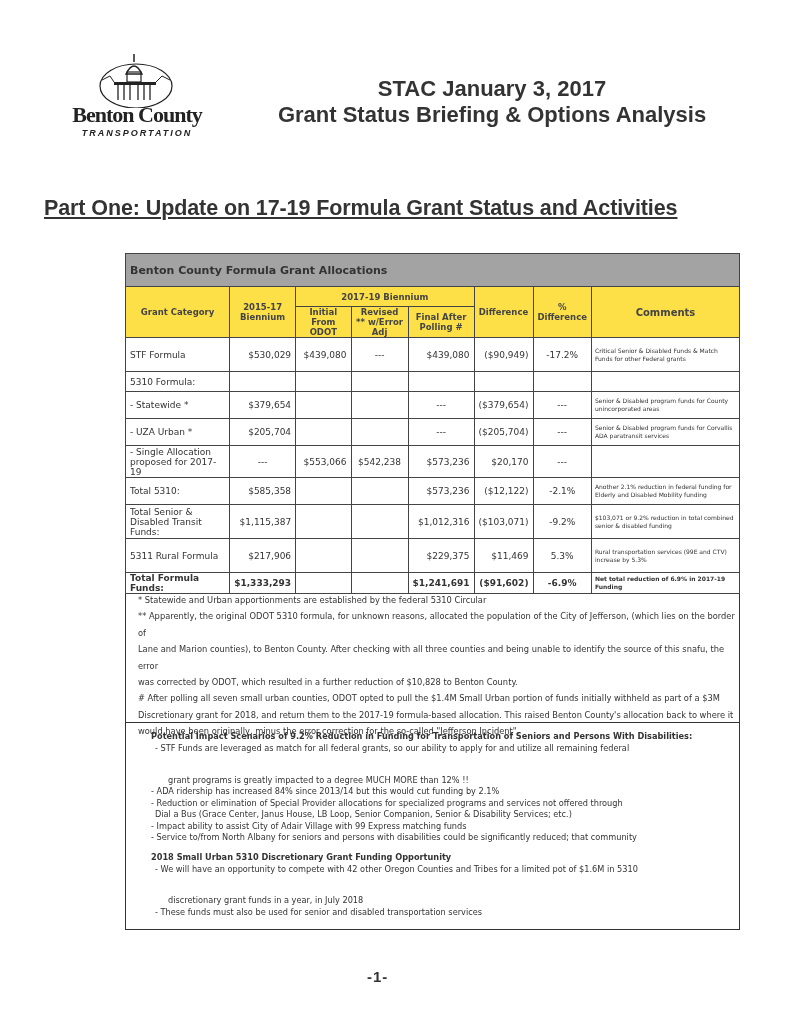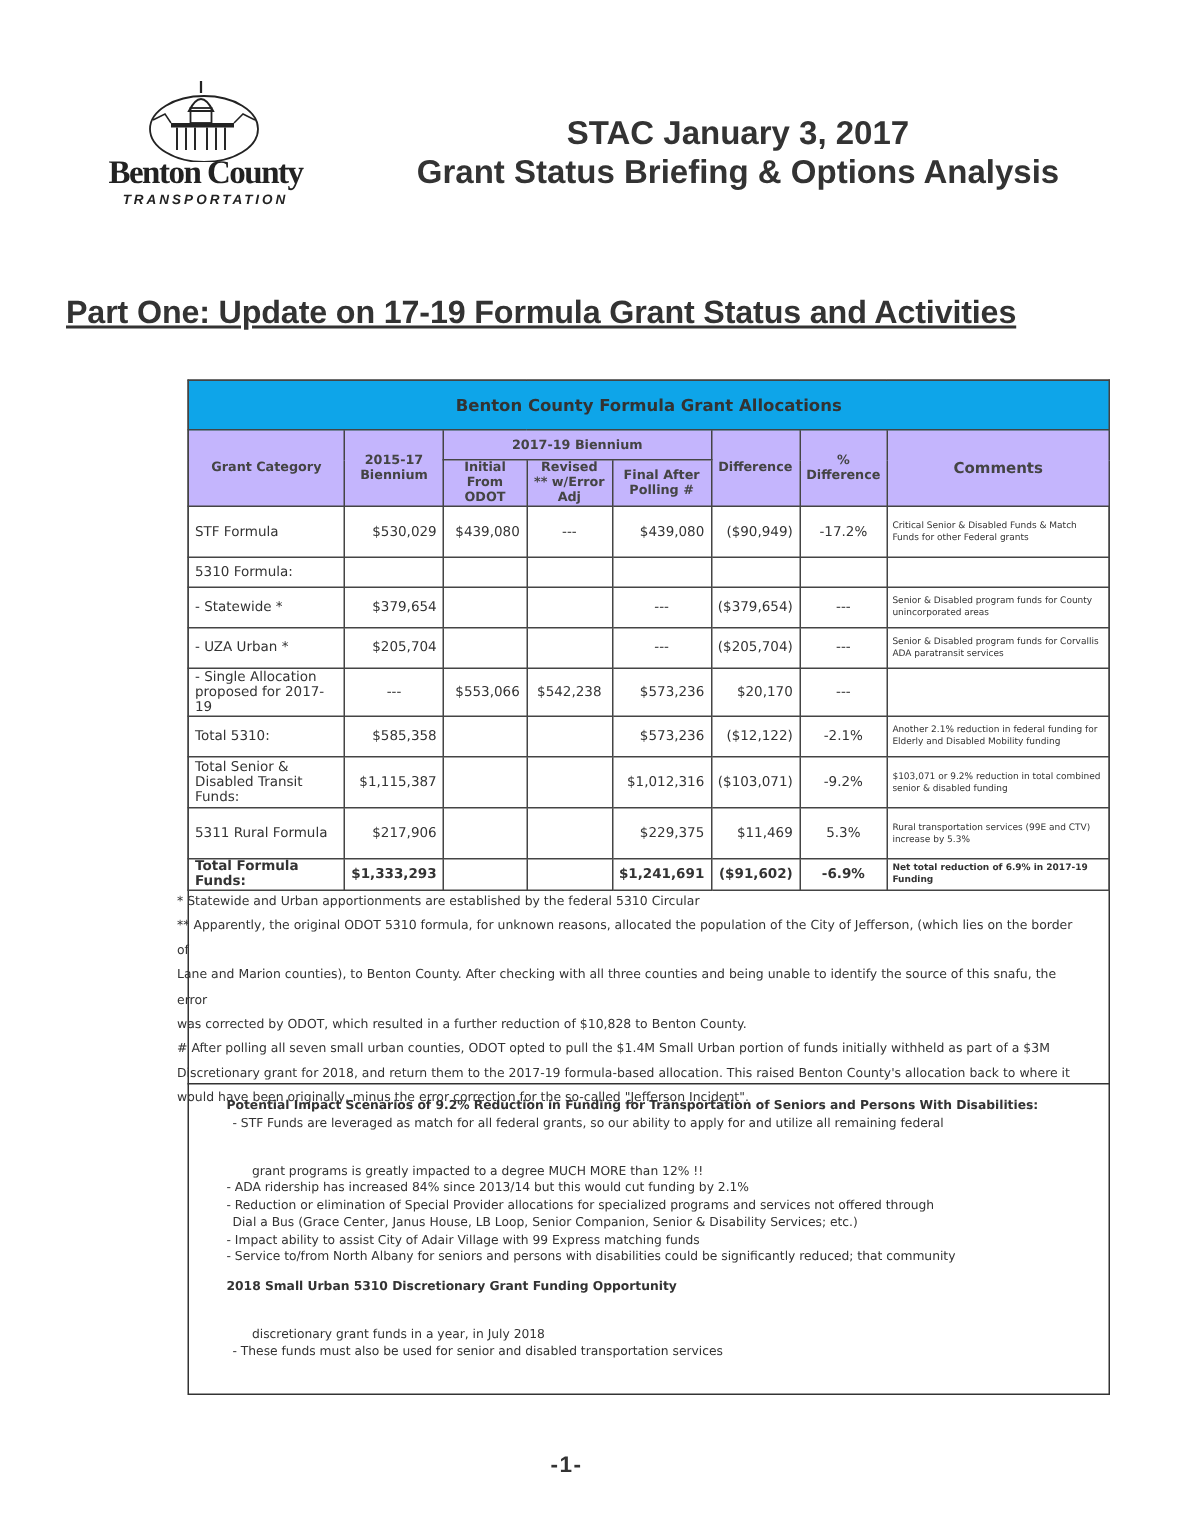--- a/index.html
+++ b/index.html
@@ -6,28 +6,28 @@
   body { width:791px; height:1024px; position:relative; overflow:hidden; font-family:"Liberation Sans", sans-serif; color:#222; }
   .logo { position:absolute; left:62px; top:52px; width:150px; height:92px; }
   .logo svg { position:absolute; left:28px; top:0; }
   .logo-name { position:absolute; left:0; top:50px; width:150px; text-align:center; font-family:"Liberation Serif", serif; font-weight:bold; font-size:22px; letter-spacing:-1px; color:#222; }
   .logo-sub { position:absolute; left:0; top:76px; width:150px; text-align:center; font-size:9px; font-style:italic; font-weight:bold; letter-spacing:2px; color:#222; }
   .title { position:absolute; left:232px; top:76px; width:520px; text-align:center; font-weight:bold; font-size:22px; line-height:26px; color:#333; }
   .part-one { position:absolute; left:44px; top:196px; font-weight:bold; font-size:21.5px; text-decoration:underline; color:#333; letter-spacing:-0.1px; }
   .frame { position:absolute; left:125px; top:253px; width:615px; height:677px; border:1.5px solid #333; box-sizing:border-box; }
   table.grid { position:absolute; left:125px; top:253px; width:615px; border-collapse:collapse; font-size:9px; font-family:"DejaVu Sans", sans-serif; color:#333; }
   table.grid td, table.grid th { border:1px solid #444; padding:0 4px; box-sizing:border-box; }
-  .ttl { background:#0ea5e9; height:33px; text-align:center; font-weight:bold; font-size:11px; color:#333; }
-  .hdr { background:#c4b5fd; text-align:center; font-weight:bold; font-size:8.5px; color:#444; }
+  .ttl { background:#a3a3a3; height:33px; text-align:left; font-weight:bold; font-size:11px; color:#333; }
+  .hdr { background:#fde047; text-align:center; font-weight:bold; font-size:8.5px; color:#444; }
   .num { text-align:right; }
   .ctr { text-align:center; }
   .cm { font-size:6px; line-height:8px; padding:0 3px !important; }
   .thick-top td { border-top:2px solid #333; }
   .bold td { font-weight:bold; }
-  .notes { position:absolute; left:118px; top:592px; width:600px; font-size:8.3px; font-family:"DejaVu Sans", sans-serif; color:#333; line-height:16.4px; }
+  .notes { position:absolute; left:138px; top:592px; width:600px; font-size:8.3px; font-family:"DejaVu Sans", sans-serif; color:#333; line-height:16.4px; }
   .sep { position:absolute; left:125px; top:722px; width:615px; height:0; border-top:1.5px solid #333; }
   .impact { position:absolute; left:127px; top:729px; width:608px; font-size:8.2px; font-family:"DejaVu Sans", sans-serif; color:#333;padding-left:24px; }
   .impact .h { font-weight:bold; line-height:14px; }
   .impact .b { line-height:11.5px; }
   .impact .i1 { padding-left:4px; }
   .impact .i2 { padding-left:17px;margin-top:20px; }
   .pageno { position:absolute; left:367px; top:968px; font-size:15px; font-weight:bold; color:#333; letter-spacing:1px; }
 </style>
 </head>
 <body>
@@ -203,18 +203,19 @@
       <div class="b i1"> - STF Funds are leveraged as match for all federal grants, so our ability to apply for and utilize all remaining federal</div>
       <div class="b i2">grant programs is greatly impacted to a degree MUCH MORE than 12% !!</div>
       <div class="b ">- ADA ridership has increased 84% since 2013/14 but this would cut funding by 2.1%</div>
       <div class="b ">- Reduction or elimination of Special Provider allocations for specialized programs and services not offered through</div>
       <div class="b i1">Dial a Bus (Grace Center, Janus House, LB Loop, Senior Companion, Senior &amp; Disability Services; etc.)</div>
       <div class="b "> - Impact ability to assist City of Adair Village with 99 Express matching funds</div>
       <div class="b "> - Service to/from North Albany for seniors and persons with disabilities could be significantly reduced; that community</div>
     </div>
   <div class="h" style="margin-top:6px">2018 Small Urban 5310 Discretionary Grant Funding Opportunity</div>
   <div id="opp-lines">
+      <div class="b i1"> - We will have an opportunity to compete with 42 other Oregon Counties and Tribes for a limited pot of $1.6M in 5310</div>
       <div class="b i2">discretionary grant funds in a year, in July 2018</div>
       <div class="b i1"> - These funds must also be used for senior and disabled transportation services</div>
     </div>
 </div>
 
 <div class="pageno">-1-</div>
 
 </body></html>

